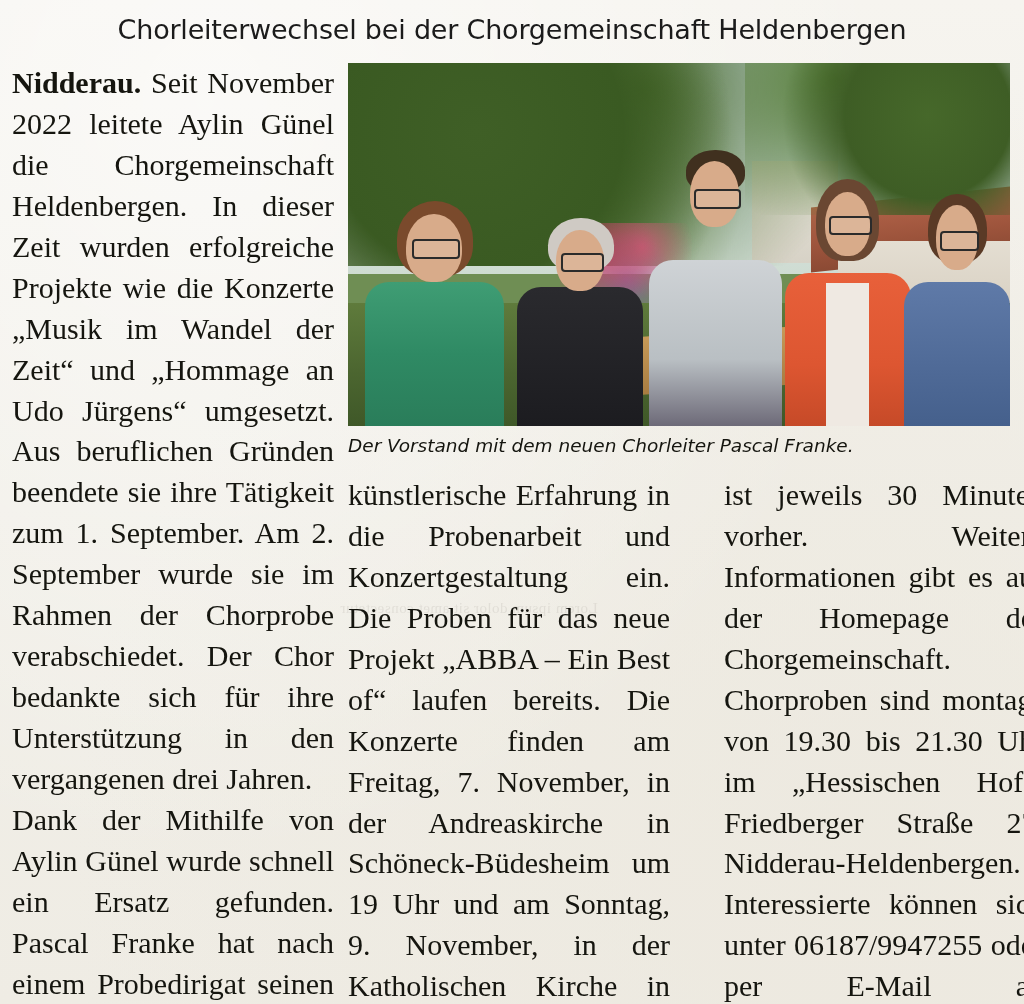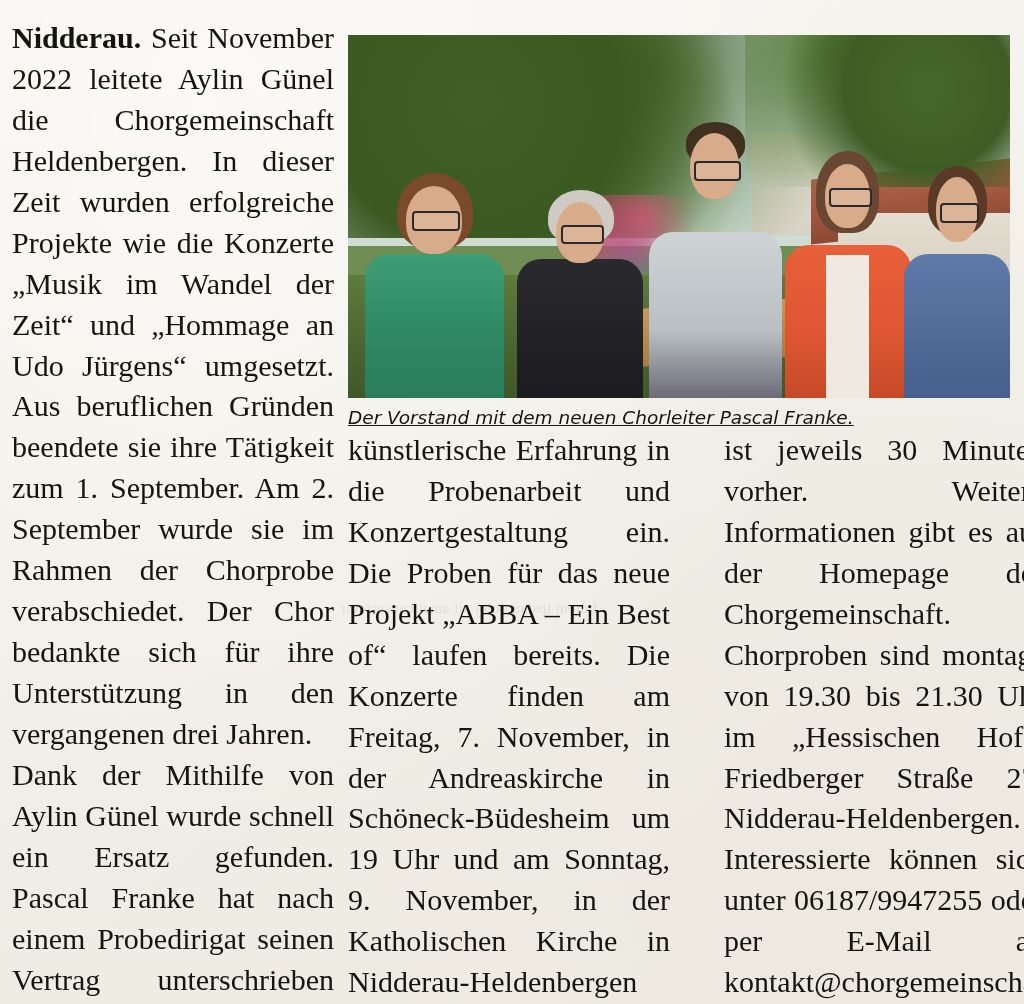--- a/index.html
+++ b/index.html
@@ -67,23 +67,22 @@
   }
   .col-left {
     position: absolute;
     left: 12px;
     top: 0;
     width: 322px;
   }
   .figure {
     position: absolute;
     left: 348px;
-    top: 17px;
+    top: 0;
     width: 662px;
-    text-decoration: underline;
   }
   .photo {
     width: 662px;
     height: 363px;
     position: relative;
     overflow: hidden;
     background: #6f8e54;
   }
   .caption {
     font-family: "DejaVu Sans", sans-serif;
@@ -227,20 +226,21 @@
 
 <div class="paper-noise"></div>
 
 <div class="bleed" style="left:700px; top:118px;">der Zeitung</div>
 <div class="bleed" style="left:820px; top:220px;">Anzeige</div>
 <div class="bleed" style="left:340px; top:600px;">Lorem ipsum dolor sit amet consectetur</div>
 
 <div class="page">
 
 
+  <div class="subhead">Chorleiterwechsel bei der Chorgemeinschaft Heldenbergen</div>
 
   <div class="content">
 
     <div class="col-left">
       <div class="body-text">
         <p><span class="lead-city">Nidderau.</span><span> Seit November 2022 leitete Aylin Günel die Chorgemeinschaft Heldenbergen. In dieser Zeit wurden erfolgreiche Projekte wie die Konzerte „Musik im Wandel der Zeit“ und „Hommage an Udo Jürgens“ umgesetzt. Aus beruflichen Gründen beendete sie ihre Tätigkeit zum 1. September. Am 2. September wurde sie im Rahmen der Chorprobe verabschiedet. Der Chor bedankte sich für ihre Unterstützung in den vergangenen drei Jahren.</span></p>
         <p>Dank der Mithilfe von Aylin Günel wurde schnell ein Ersatz gefunden. Pascal Franke hat nach einem Probedirigat seinen Vertrag unterschrieben und begann am 8. July mit den Chorproben. Der Schulmusiker, der am Taunusgymnasium Königstein tätig ist, bringt seine pädagogische und</p>
       </div>
     </div>
 

